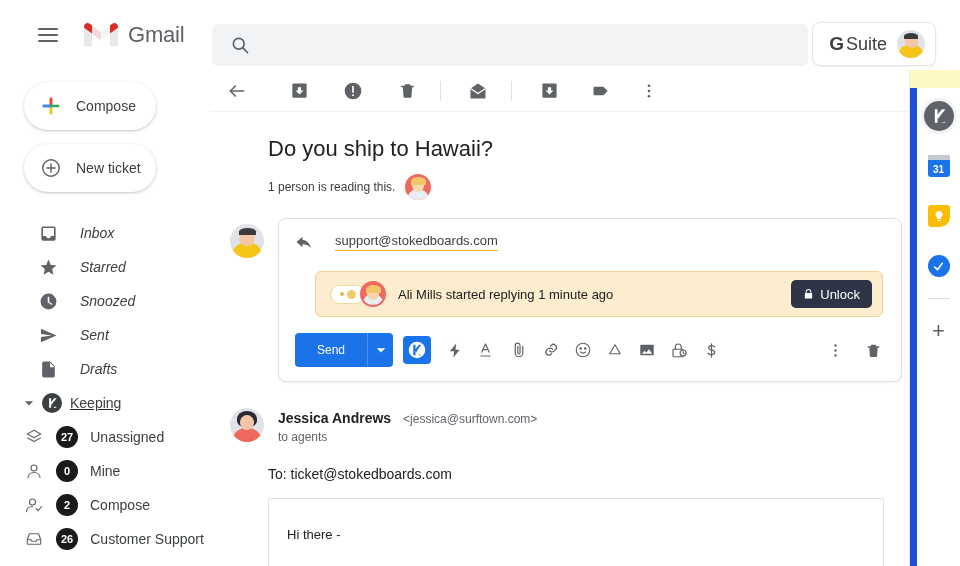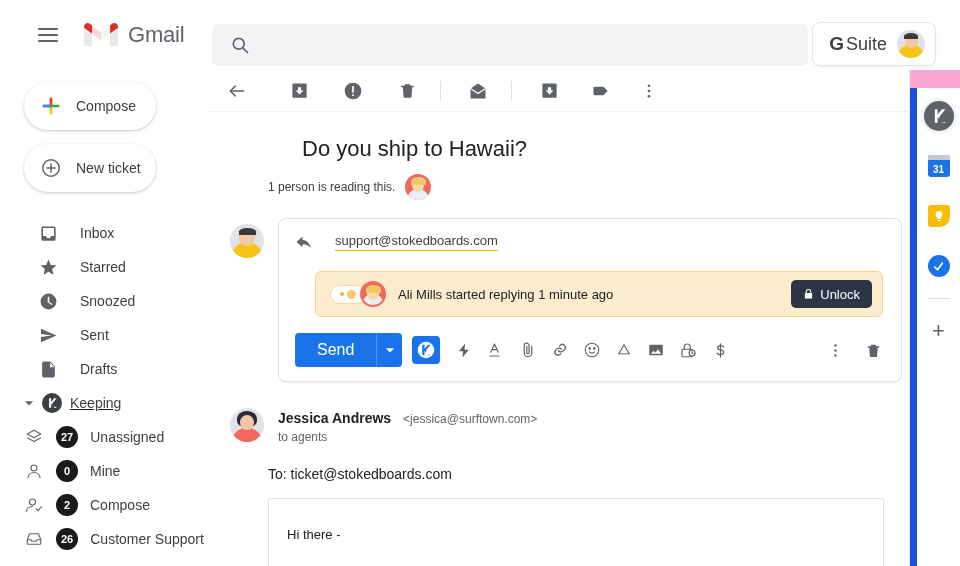--- a/index.html
+++ b/index.html
@@ -3,21 +3,21 @@
 <meta charset="utf-8">
 <style>
   * { box-sizing: border-box; margin: 0; padding: 0; }
   html, body {
     width: 960px; height: 566px;
     font-family: "Liberation Sans", sans-serif;
     background: #ffffff;
     color: #202124;
     overflow: hidden;
   }
-  .app { position: relative; width: 960px; height: 566px; background:#f9a8d4; }
+  .app { position: relative; width: 960px; height: 566px; background:#fef9c3; }
 
   
   .topbar {
     position:absolute; top:0; left:0; width:960px; height:70px;
     display:flex; align-items:center; background:#fff;
   }
   .hamburger {
     width:40px; height:40px; margin-left:28px;
     display:flex; flex-direction:column; justify-content:center; align-items:center;
     gap:4px; cursor:pointer; border-radius:50%;
@@ -65,21 +65,21 @@
     border-radius:24px; background:#fff; cursor:pointer;
     box-shadow:0 1px 3px rgba(60,64,67,.3);
     padding-left:16px;
   }
   .pill-btn.second { margin-top:14px; width:132px;}
   .pill-label { font-size:14px; color:#3c4043; }
 
   .nav-list { margin-top:24px; }
   .nav-item {
     display:flex; align-items:center; height:34px; padding-left:38px;
-    gap:22px; cursor:pointer; font-size:14px; color:#3c4043;
+    gap:22px; cursor:pointer; font-size:14px; color:#3c4043;font-style:italic;
   }
   .nav-icon { width:20px; height:20px; display:flex; align-items:center; justify-content:center; flex:none;}
   .nav-label { font-size:14px; color:#3c4043; }
 
   .sub-item { display:flex; align-items:center; height:34px; padding-left:24px; gap:12px; cursor:pointer;}
   .badge {
     min-width:22px; height:22px; border-radius:11px; background:#1a1a1a; color:#fff;
     font-size:11px; font-weight:bold; display:flex; align-items:center; justify-content:center;
     padding:0 5px; flex:none;
   }
@@ -95,21 +95,21 @@
   .action-toolbar {
     height:42px; display:flex; align-items:center; gap:0px; padding-left:8px;
     border-bottom:1px solid #f1f1f1;
   }
   .tb-btn {
     width:38px; height:38px; display:flex; align-items:center; justify-content:center;
     cursor:pointer; border-radius:50%; color:#5f6368;
   }
   .tb-sep { width:1px; height:20px; background:#e0e0e0; margin:0 6px; }
 
-  .subject { font-size:22px; color:#202124; margin:24px 0 0 92px; font-weight:400;}
+  .subject { font-size:22px; color:#202124; margin:24px 0 0 58px; font-weight:400;}
   .reading-row { display:flex; align-items:center; gap:10px; margin:12px 0 0 58px; }
   .reading-text { font-size:12px; color:#3c4043; }
   .av-reader { width:26px; height:26px; background:#f1685e; }
   .av-reader .av-body { width:22px; height:11px; left:2px; bottom:0; background:#e8eef5; border-radius:11px 11px 0 0;}
   .av-reader .av-head { width:12px; height:13px; left:7px; top:5px; background:#f6d9a8; border-radius:50%;}
   .av-reader .av-hair { width:15px; height:8px; left:5.5px; top:3px; background:#f2c76a; border-radius:50% 50% 0 0;}
 
   
   .reply-wrap { display:flex; align-items:flex-start; margin:18px 0 0 10px; gap:14px; }
   .av-agent { width:34px; height:34px; background:#dfe3e8; margin-top:6px; margin-left:10px;}
@@ -146,21 +146,21 @@
   .banner-text { font-size:13px; color:#202124; margin-left:12px; flex:1; }
   .unlock-btn {
     background:#2c3445; color:#fff; border:none; border-radius:5px;
     height:28px; padding:0 12px; font-size:13px; display:flex; align-items:center; gap:6px;
     cursor:pointer; font-family:"Liberation Sans", sans-serif;
   }
 
   .compose-toolbar { display:flex; align-items:center; padding:16px 14px 14px 16px; gap:0; }
   .send-btn {
     background:#1a73e8; color:#fff; border:none; height:34px; border-radius:4px 0 0 4px;
-    padding:0 22px; font-size:16px; cursor:pointer; font-family:"Liberation Sans", sans-serif;
+    padding:0 22px; font-size:12px; cursor:pointer; font-family:"Liberation Sans", sans-serif;
   }
   .send-caret {
     background:#1a73e8; width:26px; height:34px; border-radius:0 4px 4px 0; cursor:pointer;
     display:flex; align-items:center; justify-content:center; color:#fff;
     border-left:1px solid #4e92ea;
   }
   .kp-compose-btn {
     width:28px; height:28px; border-radius:4px; background:#1a73e8; margin-left:10px;
     display:flex; align-items:center; justify-content:center; cursor:pointer; flex:none;
   }

